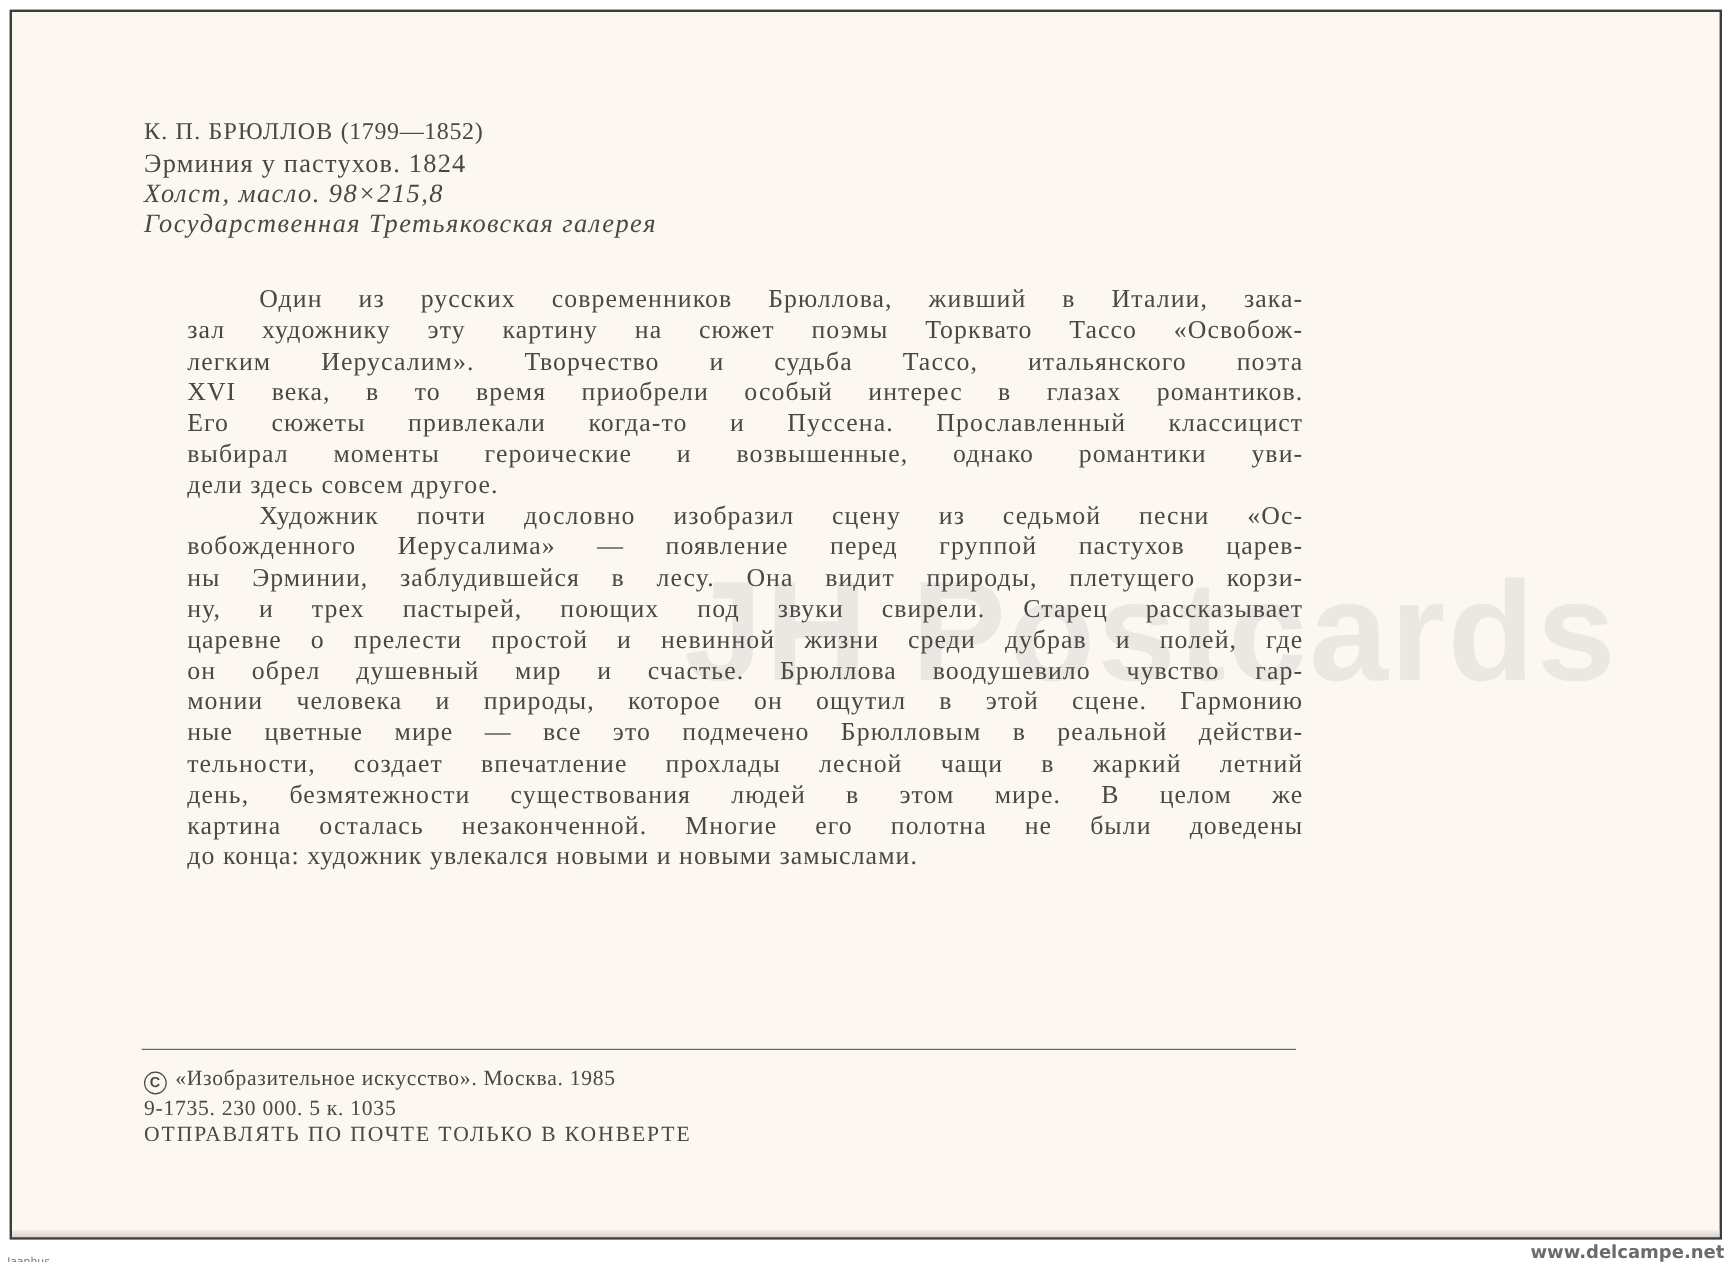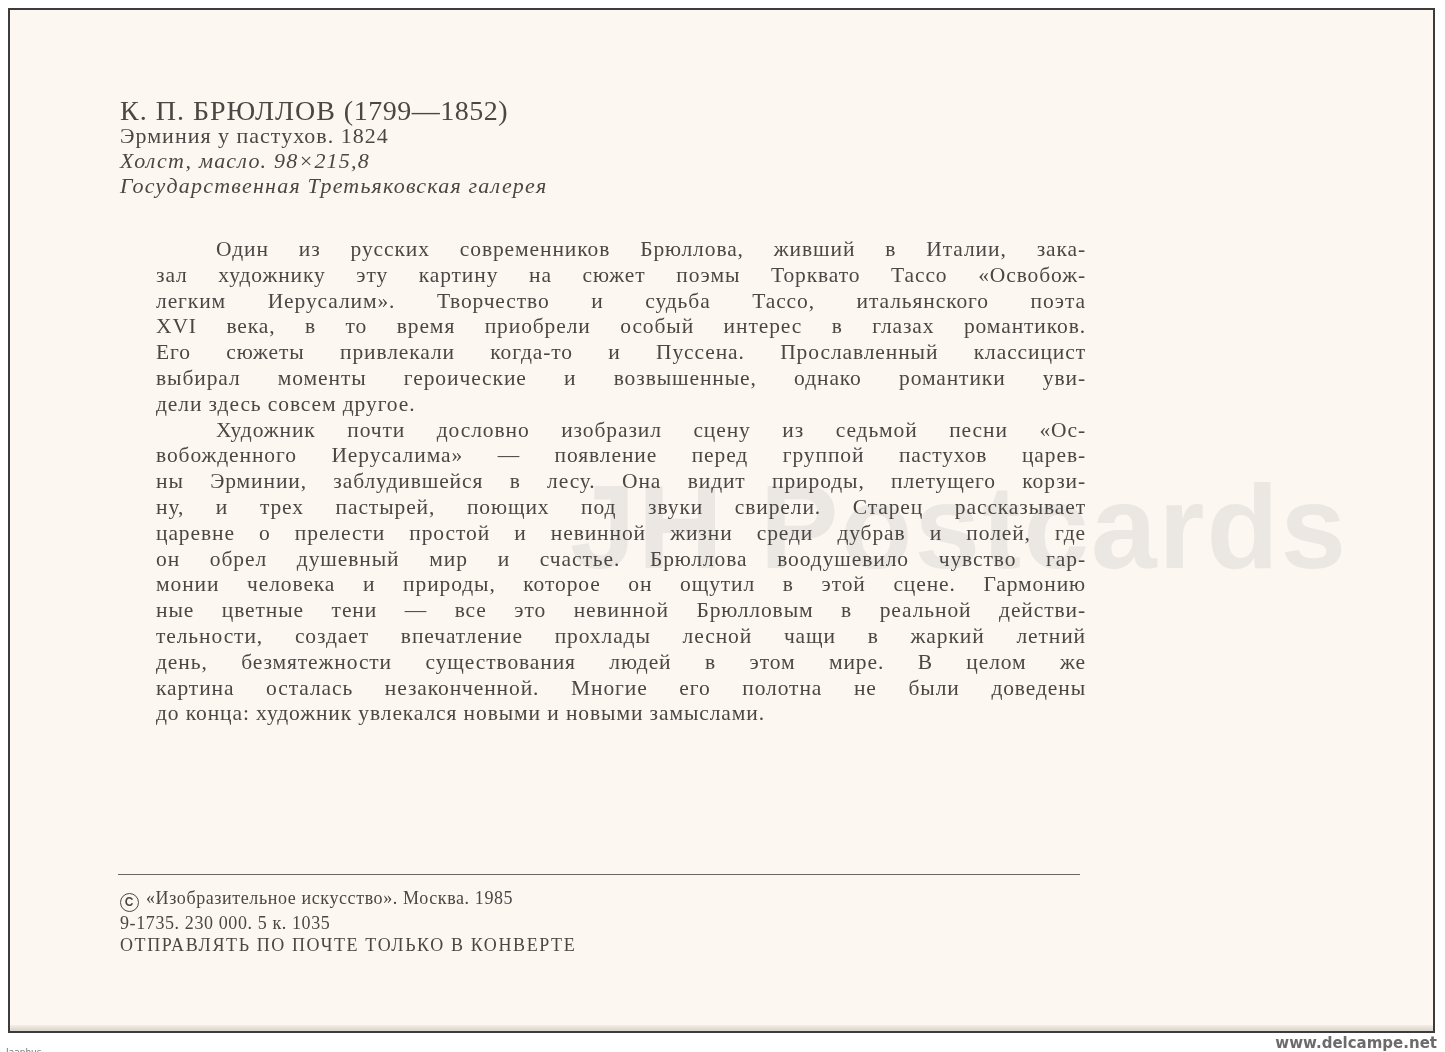--- a/index.html
+++ b/index.html
@@ -49,21 +49,21 @@
     }
     .header {
       position: absolute;
       left: 110px;
       top: 88px;
       font-size: 22px;
       line-height: 25px;
       color: #4a4744;
     }
     .header .title {
-      font-size: 28px;
+      font-size: 20px;
       letter-spacing: 1px;
     }
     .header .title .dates {
       letter-spacing: 0.5px;
     }
     .header .subtitle {
       letter-spacing: 1px;
     }
     .header .medium,
     .header .museum {
@@ -172,21 +172,21 @@
     <span class="line">Его сюжеты привлекали когда-то и Пуссена. Прославленный классицист</span>
     <span class="line">выбирал моменты героические и возвышенные, однако романтики уви-</span>
     <span class="line last">дели здесь совсем другое.</span>
     <span class="line indent">Художник почти дословно изобразил сцену из седьмой песни «Ос-</span>
     <span class="line">вобожденного Иерусалима» — появление перед группой пастухов царев-</span>
     <span class="line">ны Эрминии, заблудившейся в лесу. Она видит природы, плетущего корзи-</span>
     <span class="line">ну, и трех пастырей, поющих под звуки свирели. Старец рассказывает</span>
     <span class="line">царевне о прелести простой и невинной жизни среди дубрав и полей, где</span>
     <span class="line">он обрел душевный мир и счастье. Брюллова воодушевило чувство гар-</span>
     <span class="line">монии человека и природы, которое он ощутил в этой сцене. Гармонию</span>
-    <span class="line">ные цветные тени — все это невинной Брюлловым в реальной действи-</span>
+    <span class="line">ные цветные мире — все это подмечено Брюлловым в реальной действи-</span>
     <span class="line">тельности, создает впечатление прохлады лесной чащи в жаркий летний</span>
     <span class="line">день, безмятежности существования людей в этом мире. В целом же</span>
     <span class="line">картина осталась незаконченной. Многие его полотна не были доведены</span>
     <span class="line last">до конца: художник увлекался новыми и новыми замыслами.</span>
   </div>
 
   <div class="rule"></div>
 
   <div class="footer">
     <div>

